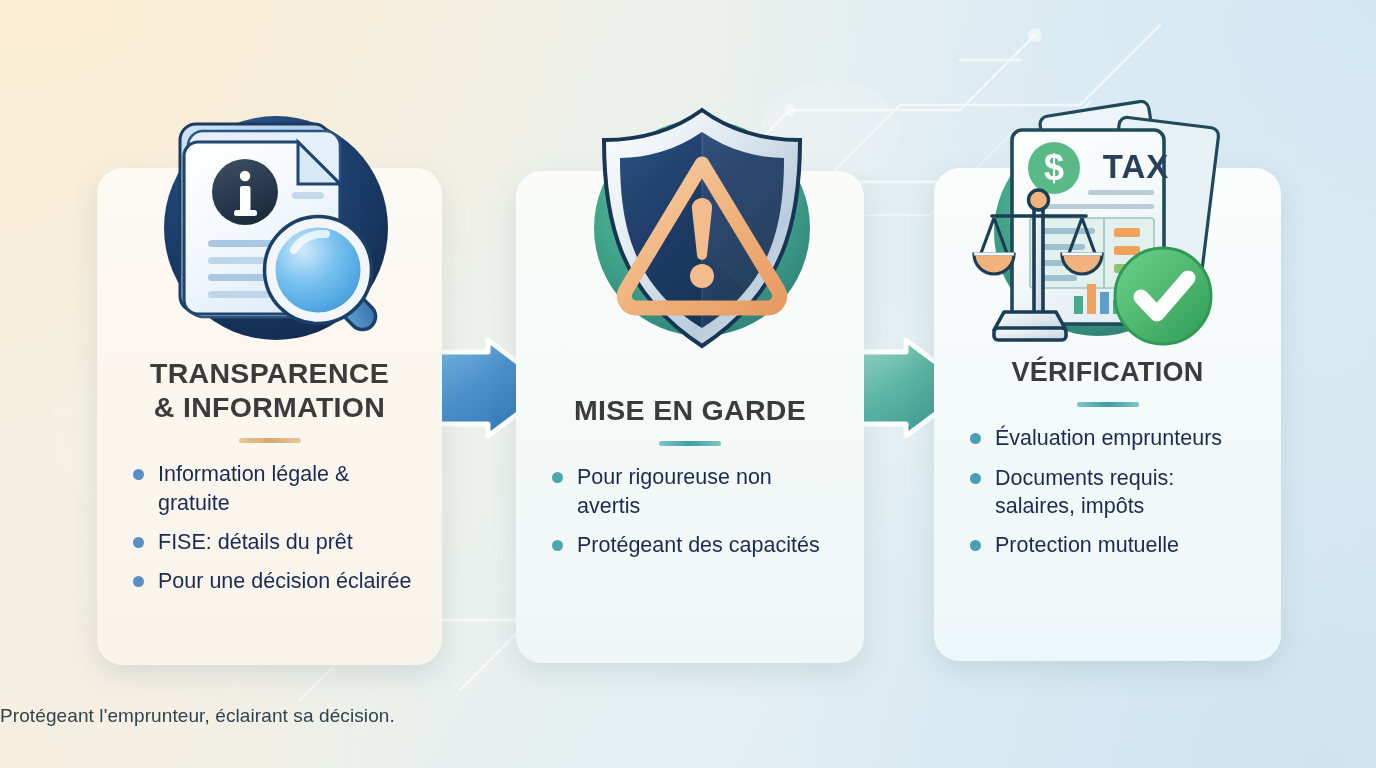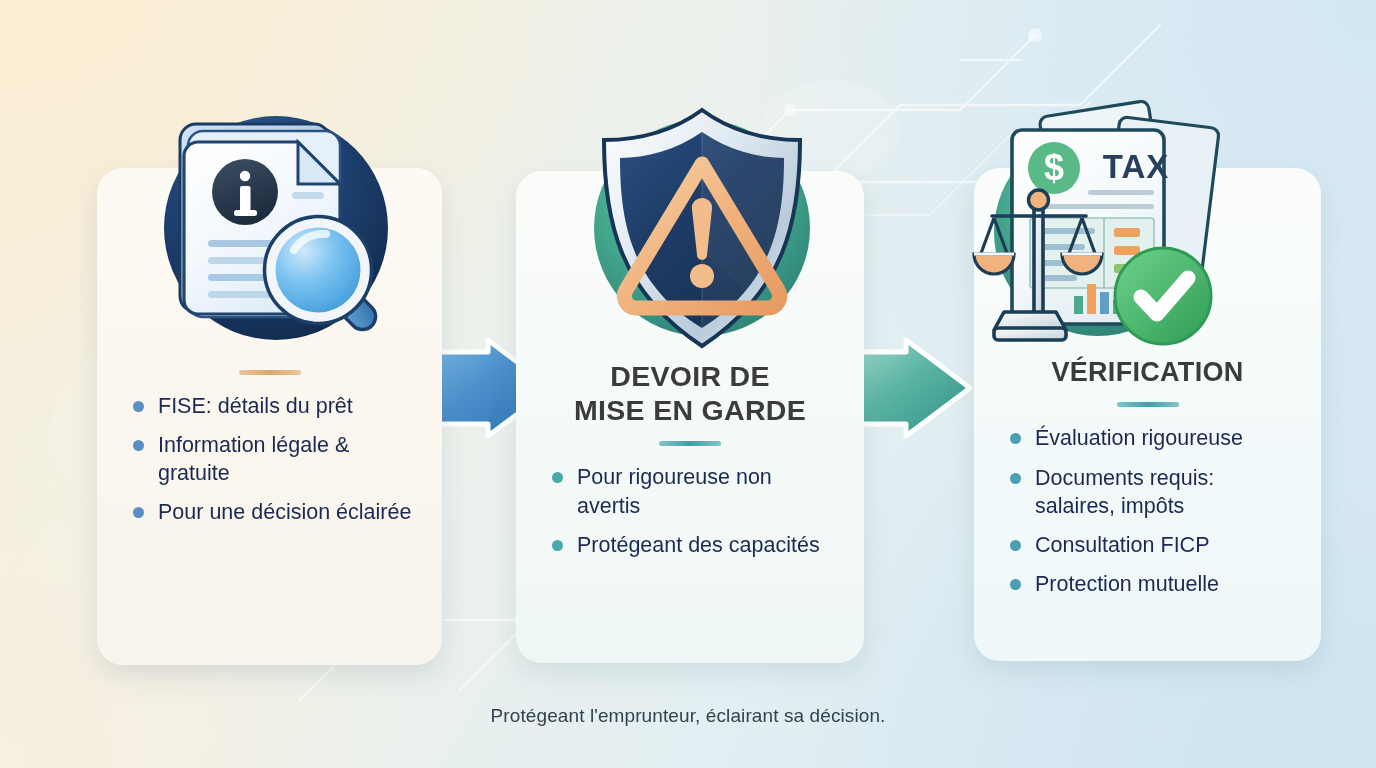--- a/index.html
+++ b/index.html
@@ -45,21 +45,20 @@
     box-shadow:0 10px 26px rgba(80,120,120,.15);
   }
   .card-2::before{
     content:""; position:absolute; inset:-2.5px; border-radius:28px; z-index:-1;
     background:linear-gradient(170deg,#6cbfa6 0%, #63b9ad 30%, #4fa5ad 66%, #3e93a8 100%);
   }
   .card-3{
     left:934px; top:168px; width:347px; height:493px;
     background:linear-gradient(180deg,#fbfdfc 0%, #f4fafa 50%, #eef7f9 100%);
     box-shadow:0 10px 26px rgba(80,120,130,.15);
-    margin-left:40px;
   }
   .card-3::before{
     content:""; position:absolute; inset:-2.5px; border-radius:28px; z-index:-1;
     background:linear-gradient(170deg,#79c69f 0%, #63bca9 32%, #4dabae 68%, #3f97a9 100%);
   }
   .card-body{ position:absolute; left:0; right:0; top:188px; padding:0 26px; }
 
   .card-title{
     font-size:28.5px;
     font-weight:700;
@@ -104,21 +103,20 @@
   #icon-3{ left:958px; top:100px; width:276px; height:262px; }
 
   
   .arrow{ position:absolute; }
   #arrow-1{ left:424px; top:338px; width:132px; height:100px; }
   #arrow-2{ left:842px; top:338px; width:132px; height:100px; }
 
   
   #footer{
     position:absolute; left:0; right:0; top:705px;
-    text-align:center;
     font-size:19px;
     color:#32434f;
     letter-spacing:.1px;
   }
 </style>
 </head>
 <body>
 
 <div id="stage">
 
@@ -165,53 +163,56 @@
         <stop offset="0%" stop-color="#a6ddd0"></stop>
         <stop offset="45%" stop-color="#5cb5a4"></stop>
         <stop offset="100%" stop-color="#2f8f86"></stop>
       </linearGradient>
     </defs>
     <path d="M2 14 L64 14 L64 2 L128 50 L64 98 L64 86 L2 86" fill="url(#ag2)" stroke="#ffffff" stroke-width="5" stroke-linejoin="round"></path>
   </svg>
 
   <div class="card card-1">
     <div class="card-body">
+      <div class="card-title">
+        <span>TRANSPARENCE</span><br>
+        <span>&amp; INFORMATION</span>
+      </div>
       <div class="divider"></div>
       <ul class="bullets">
+        <li>Information légale &amp; gratuite</li>
         <li>FISE: détails du prêt</li>
-        <li>Information légale &amp; gratuite</li>
         <li>Pour une décision éclairée</li>
       </ul>
     </div>
   </div>
 
   <div class="card card-2">
     <div class="card-body">
       <div class="card-title">
-        <span>DEVOIR DE</span><br>
+        <br>
         <span>MISE EN GARDE</span>
       </div>
       <div class="divider"></div>
       <ul class="bullets">
         <li>Pour rigoureuse non avertis</li>
         <li>Protégeant des capacités</li>
       </ul>
     </div>
   </div>
 
   <div class="card card-3">
     <div class="card-body">
       <div class="card-title">
         <span>VÉRIFICATION</span><br>
       </div>
       <div class="divider"></div>
       <ul class="bullets">
-        <li>Évaluation rigoureuse</li>
+        <li>Évaluation emprunteurs</li>
         <li>Documents requis: salaires, impôts</li>
-        <li>Consultation FICP</li>
         <li>Protection mutuelle</li>
       </ul>
     </div>
   </div>
 
   <svg class="icon-wrap" id="icon-1" viewBox="0 0 260 262">
     <defs>
       <radialGradient id="i1circ" cx="40%" cy="28%" r="78%">
         <stop offset="0%" stop-color="#3a6fa8"></stop>
         <stop offset="48%" stop-color="#1e4272"></stop>

